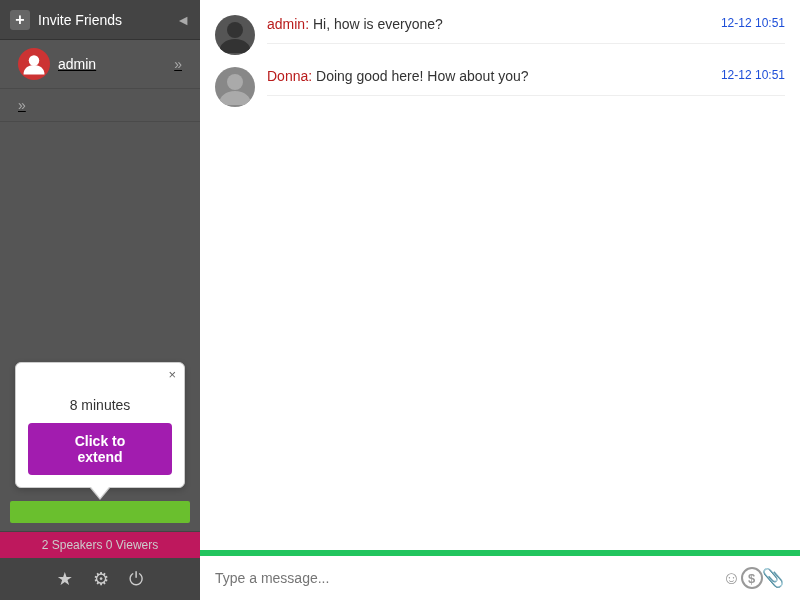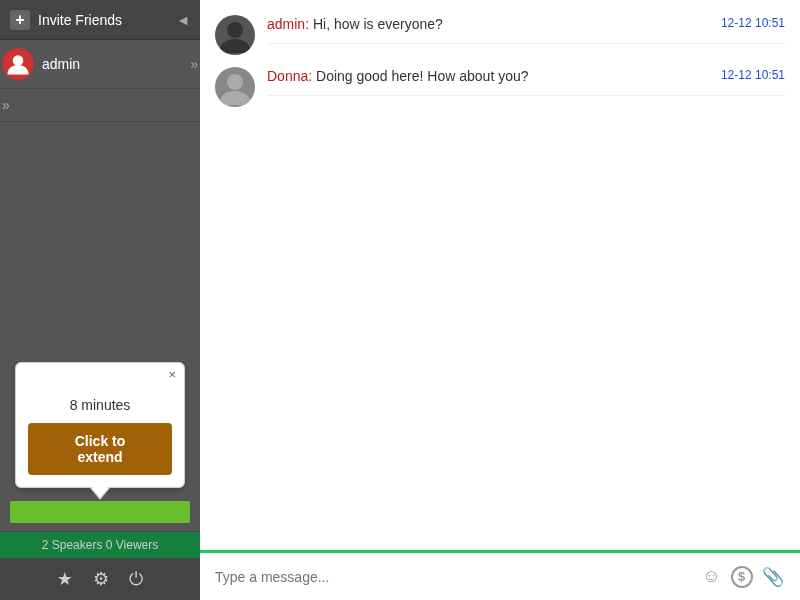--- a/index.html
+++ b/index.html
@@ -47,24 +47,25 @@
     .collapse-arrow {
       color: #aaa;
       font-size: 14px;
       cursor: pointer;
     }
 
     
     .user-item {
       display: flex;
       align-items: center;
-      padding: 8px 2px;
+      padding: 8px 18px;
       border-bottom: 1px solid #4a4a4a;
       cursor: pointer;
       justify-content: space-between;
+      text-decoration: underline;
     }
 
     .user-item-left {
       display: flex;
       align-items: center;
       gap: 8px;
     }
 
     .avatar {
       width: 32px;
@@ -130,21 +131,21 @@
     }
 
     .tooltip-minutes {
       font-size: 14px;
       color: #333;
       margin-bottom: 10px;
       margin-top: 22px;
     }
 
     .tooltip-extend-btn {
-      background: #a16207;
+      background: #a21caf;
       color: #fff;
       border: none;
       border-radius: 4px;
       padding: 10px 32px;
       font-size: 14px;
       font-weight: bold;
       cursor: pointer;
       width: 100%;
     }
 
@@ -178,21 +179,21 @@
       margin: 8px 10px;
       border-radius: 2px;
     }
 
     
     .sidebar-footer {
       border-top: 1px solid #444;
     }
 
     .sidebar-stats {
-      background: #15803d;
+      background: #be185d;
       padding: 6px 10px;
       text-align: center;
       color: #ccc;
       font-size: 12px;
     }
 
     .sidebar-actions {
       background: #444;
       display: flex;
       align-items: center;
@@ -266,25 +267,24 @@
 
     .message-timestamp {
       color: #1d4ed8;
       font-size: 12px;
       float: right;
       margin-left: 10px;
     }
 
     
     #chat-input-area {
-      border-top: 3px solid #22c55e;
+      border-top: 6px solid #22c55e;
       padding: 10px 15px;
       display: flex;
       align-items: center;
-      gap: 10px;
       background: #fff;
       height: 50px;
     }
 
     #message-input {
       flex: 1;
       border: none;
       outline: none;
       font-size: 14px;
       color: #999;

